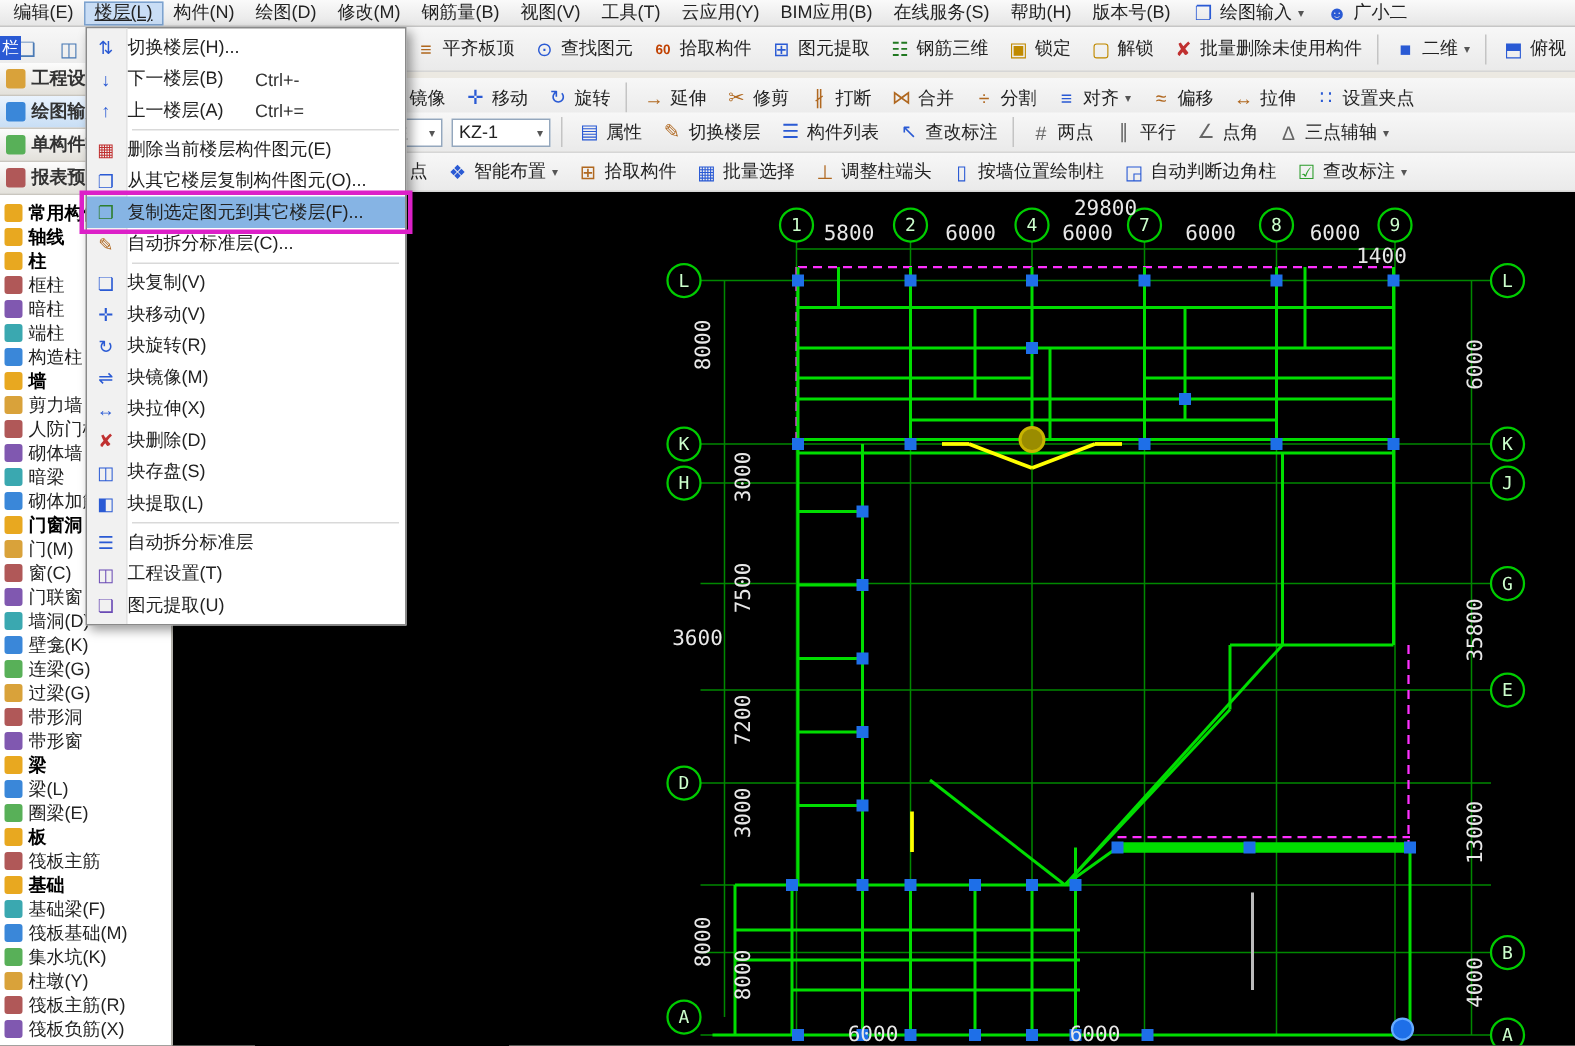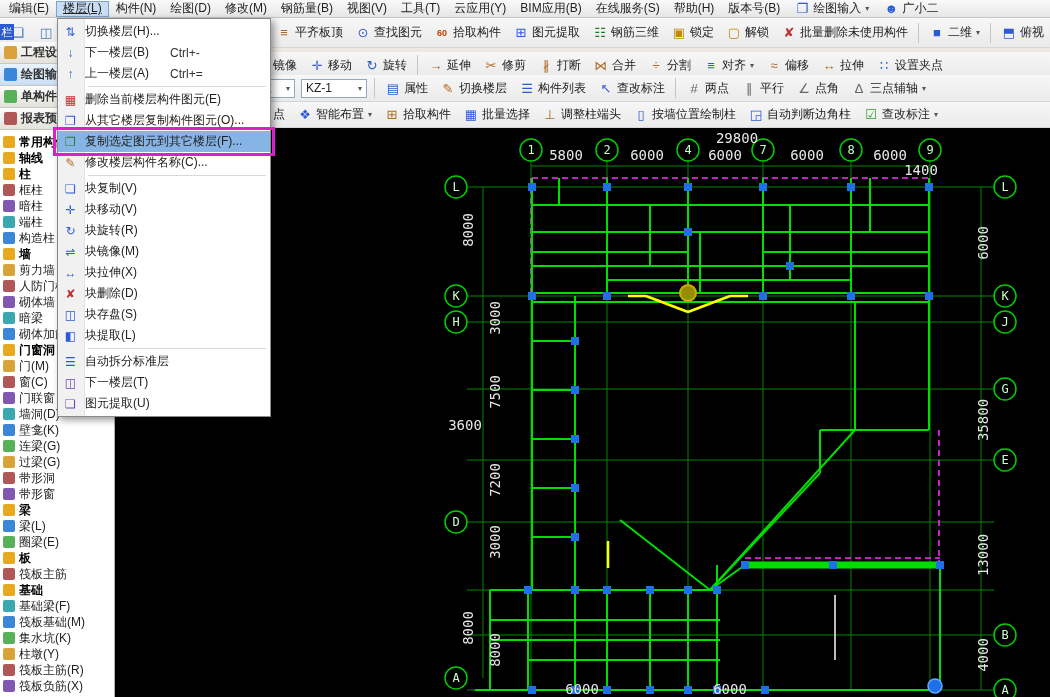--- a/index.html
+++ b/index.html
@@ -675,21 +675,21 @@
     <div class="crow">
       <span class="cicon" style="color: rgb(42, 90, 212);">❐</span>
       <span class="clabel">从其它楼层复制构件图元(O)...</span>
     </div>
     <div class="crow hl">
       <span class="cicon" style="color: rgb(46, 126, 46);">❐</span>
       <span class="clabel">复制选定图元到其它楼层(F)...</span>
     </div>
     <div class="crow">
       <span class="cicon" style="color: rgb(176, 104, 32);">✎</span>
-      <span class="clabel">修改楼层构件名称(C)...</span>
+      <span class="clabel">自动拆分标准层(C)...</span>
     </div>
     <div class="csep"></div>
     <div class="crow">
       <span class="cicon" style="color: rgb(42, 90, 212);">❏</span>
       <span class="clabel">块复制(V)</span>
     </div>
     <div class="crow">
       <span class="cicon" style="color: rgb(42, 90, 212);">✛</span>
       <span class="clabel">块移动(V)</span>
     </div>
@@ -717,20 +717,20 @@
       <span class="cicon" style="color: rgb(42, 90, 212);">◧</span>
       <span class="clabel">块提取(L)</span>
     </div>
     <div class="csep"></div>
     <div class="crow">
       <span class="cicon" style="color: rgb(42, 90, 212);">☰</span>
       <span class="clabel">自动拆分标准层</span>
     </div>
     <div class="crow">
       <span class="cicon" style="color: rgb(106, 74, 181);">◫</span>
-      <span class="clabel">下一楼层(T)</span>
+      <span class="clabel">工程设置(T)</span>
     </div>
     <div class="crow">
       <span class="cicon" style="color: rgb(106, 74, 181);">❏</span>
       <span class="clabel">图元提取(U)</span>
     </div>
     <div class="annot" style="top: 108px; border-color: rgb(220, 32, 200);"></div>
   </div>
 
 </body></html>

